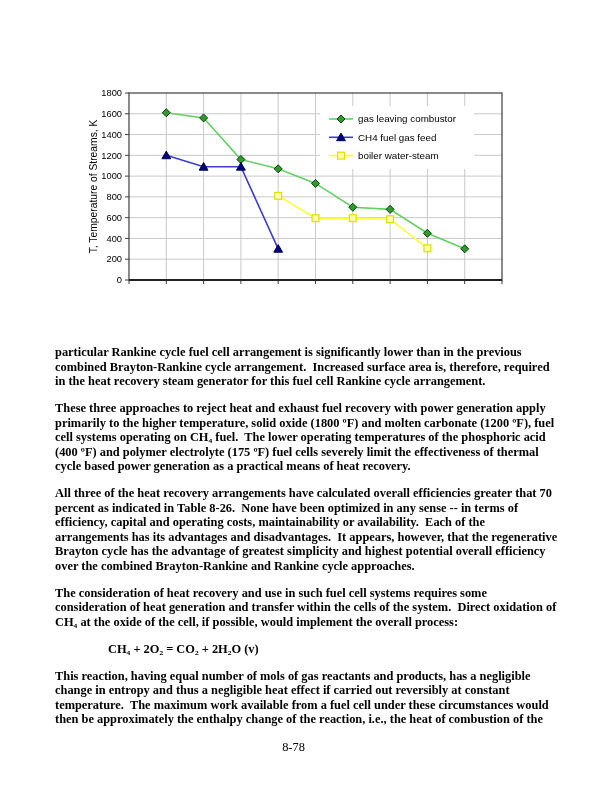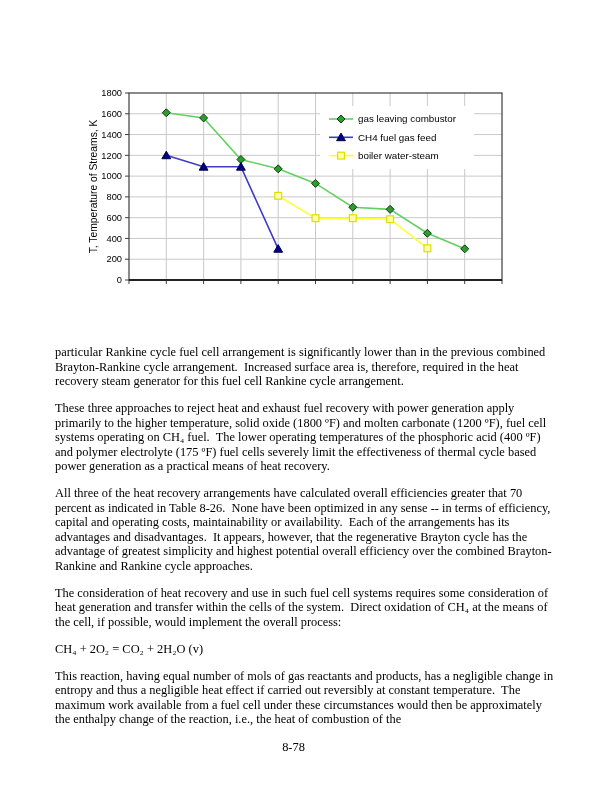--- a/index.html
+++ b/index.html
@@ -15,22 +15,22 @@
   .chart-svg{position:absolute;left:84px;top:85px;width:430px;height:220px;}
   .figure-caption{
     position:absolute;left:0;top:316px;width:612px;
     text-align:center;font-weight:bold;font-size:12.6px;
     white-space:pre-wrap;
   }
   .body-text{
     position:absolute;left:55px;top:345px;width:504px;
     font-size:12.4px;line-height:14.5px;text-align:left;
   }
-  .body-text p{margin:0 0 12.5px 0;white-space:pre-wrap;}
-  .body-text p.equation{}
+  .body-text p{margin:0 0 12.5px 0;white-space:pre-wrap;font-weight:bold;}
+  .body-text p.equation{margin-left:53px;}
   .page-number{
     position:absolute;left:0;top:740px;width:587px;
     text-align:center;font-size:12.4px;
   }
 </style>
 </head>
 <body>
 
 <div class="page">
 
@@ -117,20 +117,20 @@
       <rect x="253.6" y="67.19999999999999" width="6.8" height="6.8" fill="#ffffaa" stroke="#dede00" stroke-width="1.2"></rect>
       <text x="274" y="74" font-size="9.8" font-family="&quot;Liberation Sans&quot;, sans-serif" fill="#000">boiler water-steam</text>
       <text transform="translate(13 101.5) rotate(-90)" text-anchor="middle" font-size="10.3" font-family="&quot;Liberation Sans&quot;, sans-serif" fill="#000">T, Temperature of Streams, K</text>
     </svg>
 
 
   <div class="body-text">
     <p>particular Rankine cycle fuel cell arrangement is significantly lower than in the previous combined Brayton-Rankine cycle arrangement.  Increased surface area is, therefore, required in the heat recovery steam generator for this fuel cell Rankine cycle arrangement.</p>
     <p>These three approaches to reject heat and exhaust fuel recovery with power generation apply primarily to the higher temperature, solid oxide (1800 ºF) and molten carbonate (1200 ºF), fuel cell systems operating on CH₄ fuel.  The lower operating temperatures of the phosphoric acid (400 ºF) and polymer electrolyte (175 ºF) fuel cells severely limit the effectiveness of thermal cycle based power generation as a practical means of heat recovery.</p>
     <p>All three of the heat recovery arrangements have calculated overall efficiencies greater that 70 percent as indicated in Table 8-26.  None have been optimized in any sense -- in terms of efficiency, capital and operating costs, maintainability or availability.  Each of the arrangements has its advantages and disadvantages.  It appears, however, that the regenerative Brayton cycle has the advantage of greatest simplicity and highest potential overall efficiency over the combined Brayton-Rankine and Rankine cycle approaches.</p>
-    <p>The consideration of heat recovery and use in such fuel cell systems requires some consideration of heat generation and transfer within the cells of the system.  Direct oxidation of CH₄ at the means of the cell, if possible, would implement the overall process:</p>
+    <p>The consideration of heat recovery and use in such fuel cell systems requires some consideration of heat generation and transfer within the cells of the system.  Direct oxidation of CH₄ at the oxide of the cell, if possible, would implement the overall process:</p>
     <p class="equation">CH₄ + 2O₂ = CO₂ + 2H₂O (v)</p>
     <p>This reaction, having equal number of mols of gas reactants and products, has a negligible change in entropy and thus a negligible heat effect if carried out reversibly at constant temperature.  The maximum work available from a fuel cell under these circumstances would then be approximately the enthalpy change of the reaction, i.e., the heat of combustion of the</p>
   </div>
 
   <div class="page-number">8-78</div>
 
 </div>
 
 </body></html>

